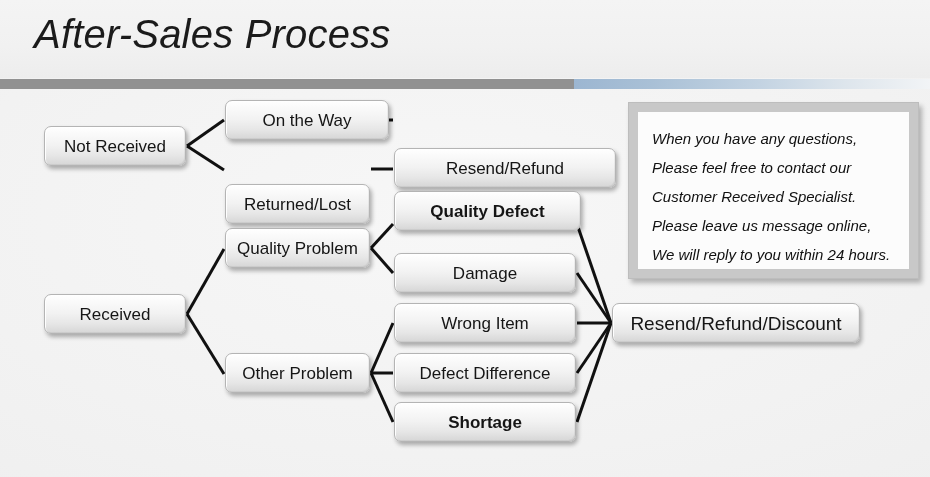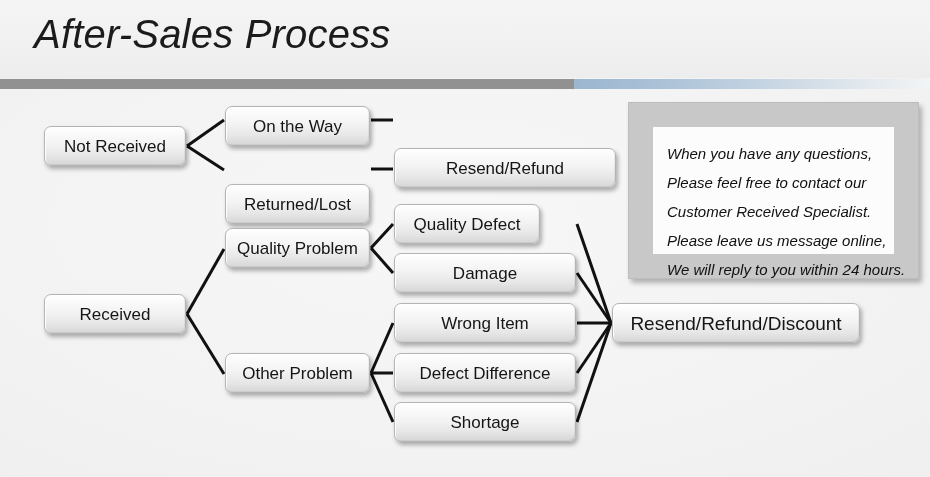--- a/index.html
+++ b/index.html
@@ -101,21 +101,21 @@
   
   #note-panel {
     position: absolute;
     left: 628px;
     top: 102px;
     width: 291px;
     height: 177px;
     box-sizing: border-box;
     background: #c8c8c8;
     border: 1px solid #bdbdbd;
-    padding: 24px;
+    padding: 9px;
     box-shadow: 3px 4px 5px rgba(0,0,0,0.28);
   }
   #note-inner {
     width: 100%;
     height: 100%;
     box-sizing: border-box;
     background: #fcfcfc;
     padding: 12px 6px 6px 14px;
   }
   .note-line {
@@ -162,21 +162,21 @@
     <line x1="577" y1="273" x2="611" y2="323"></line>
     <line x1="577" y1="323" x2="611" y2="323"></line>
     <line x1="577" y1="373" x2="611" y2="323"></line>
     <line x1="577" y1="422" x2="611" y2="323"></line>
   </svg>
 
   <div class="node" style="left:44px;  top:126px; width:142px; height:40px;">
     <span>Not Received</span>
   </div>
 
-  <div class="node" style="left:225px; top:100px; width:145px; height:40px;margin-top:6px;">
+  <div class="node" style="left:225px; top:100px; width:164px; height:40px;">
     <span>On the Way</span>
   </div>
 
   <div class="node" style="left:225px; top:148px; width:145px; height:40px;margin-top:36px;">
     <span>Returned/Lost</span>
   </div>
 
 
   <div class="node" style="left:394px; top:148px; width:222px; height:40px;">
     <span>Resend/Refund</span>
@@ -187,37 +187,37 @@
   </div>
 
   <div class="node" style="left:225px; top:228px; width:145px; height:40px;">
     <span>Quality Problem</span>
   </div>
 
   <div class="node" style="left:225px; top:353px; width:145px; height:40px;">
     <span>Other Problem</span>
   </div>
 
-  <div class="node" style="left:394px; top:204px; width:146px; height:40px;">
+  <div class="node" style="left:394px; top:191px; width:187px; height:40px;font-weight:bold;">
     <span>Quality Defect</span>
   </div>
 
   <div class="node" style="left:394px; top:253px; width:182px; height:40px;">
     <span>Damage</span>
   </div>
 
   <div class="node" style="left:394px; top:303px; width:182px; height:40px;">
     <span>Wrong Item</span>
   </div>
 
   <div class="node" style="left:394px; top:353px; width:182px; height:40px;">
     <span>Defect Difference</span>
   </div>
 
-  <div class="node" style="left:394px; top:402px; width:182px; height:40px;">
+  <div class="node" style="left:394px; top:402px; width:182px; height:40px;font-weight:bold;">
     <span>Shortage</span>
   </div>
 
   <div class="node" style="left:612px; top:303px; width:248px; height:40px; font-size:19px;">
     <span>Resend/Refund/Discount</span>
   </div>
 
   <div id="note-panel">
     <div id="note-inner">
       <div class="note-line">When you have any questions,</div>

